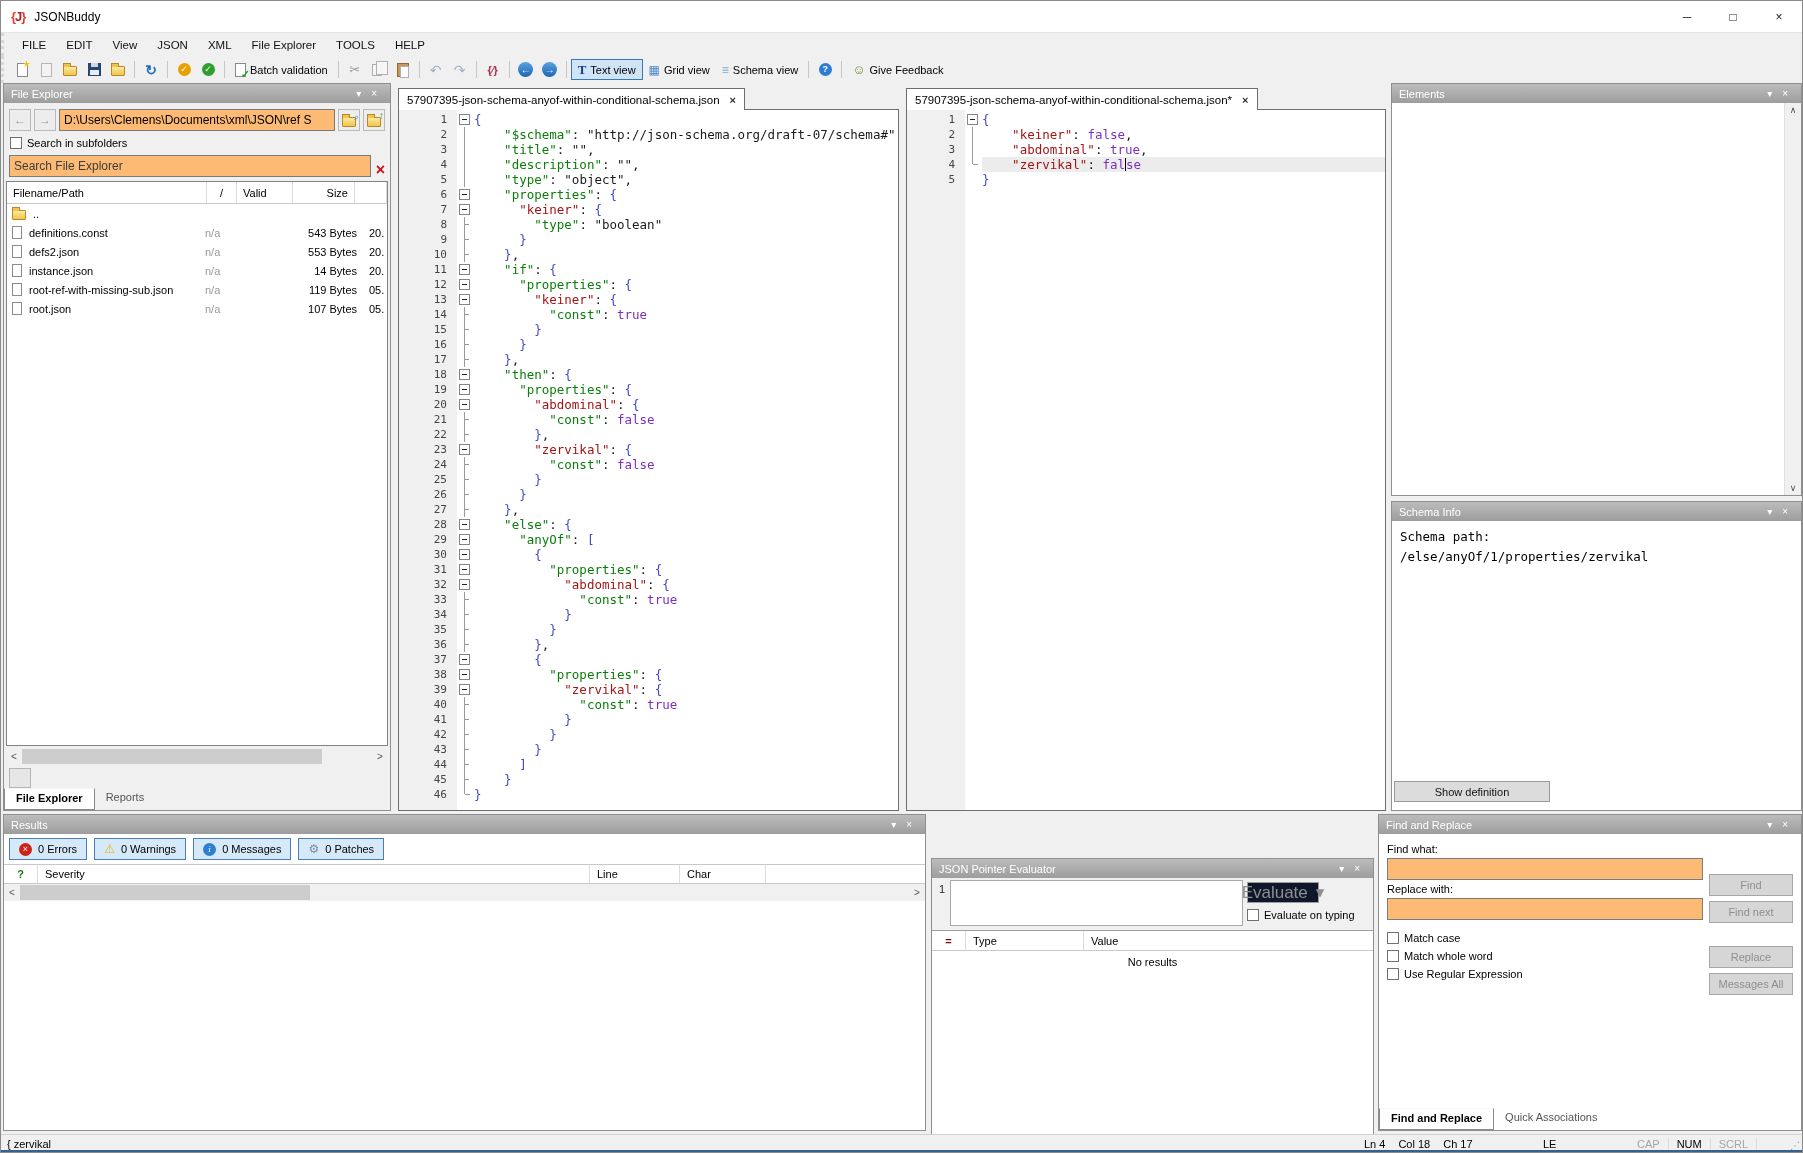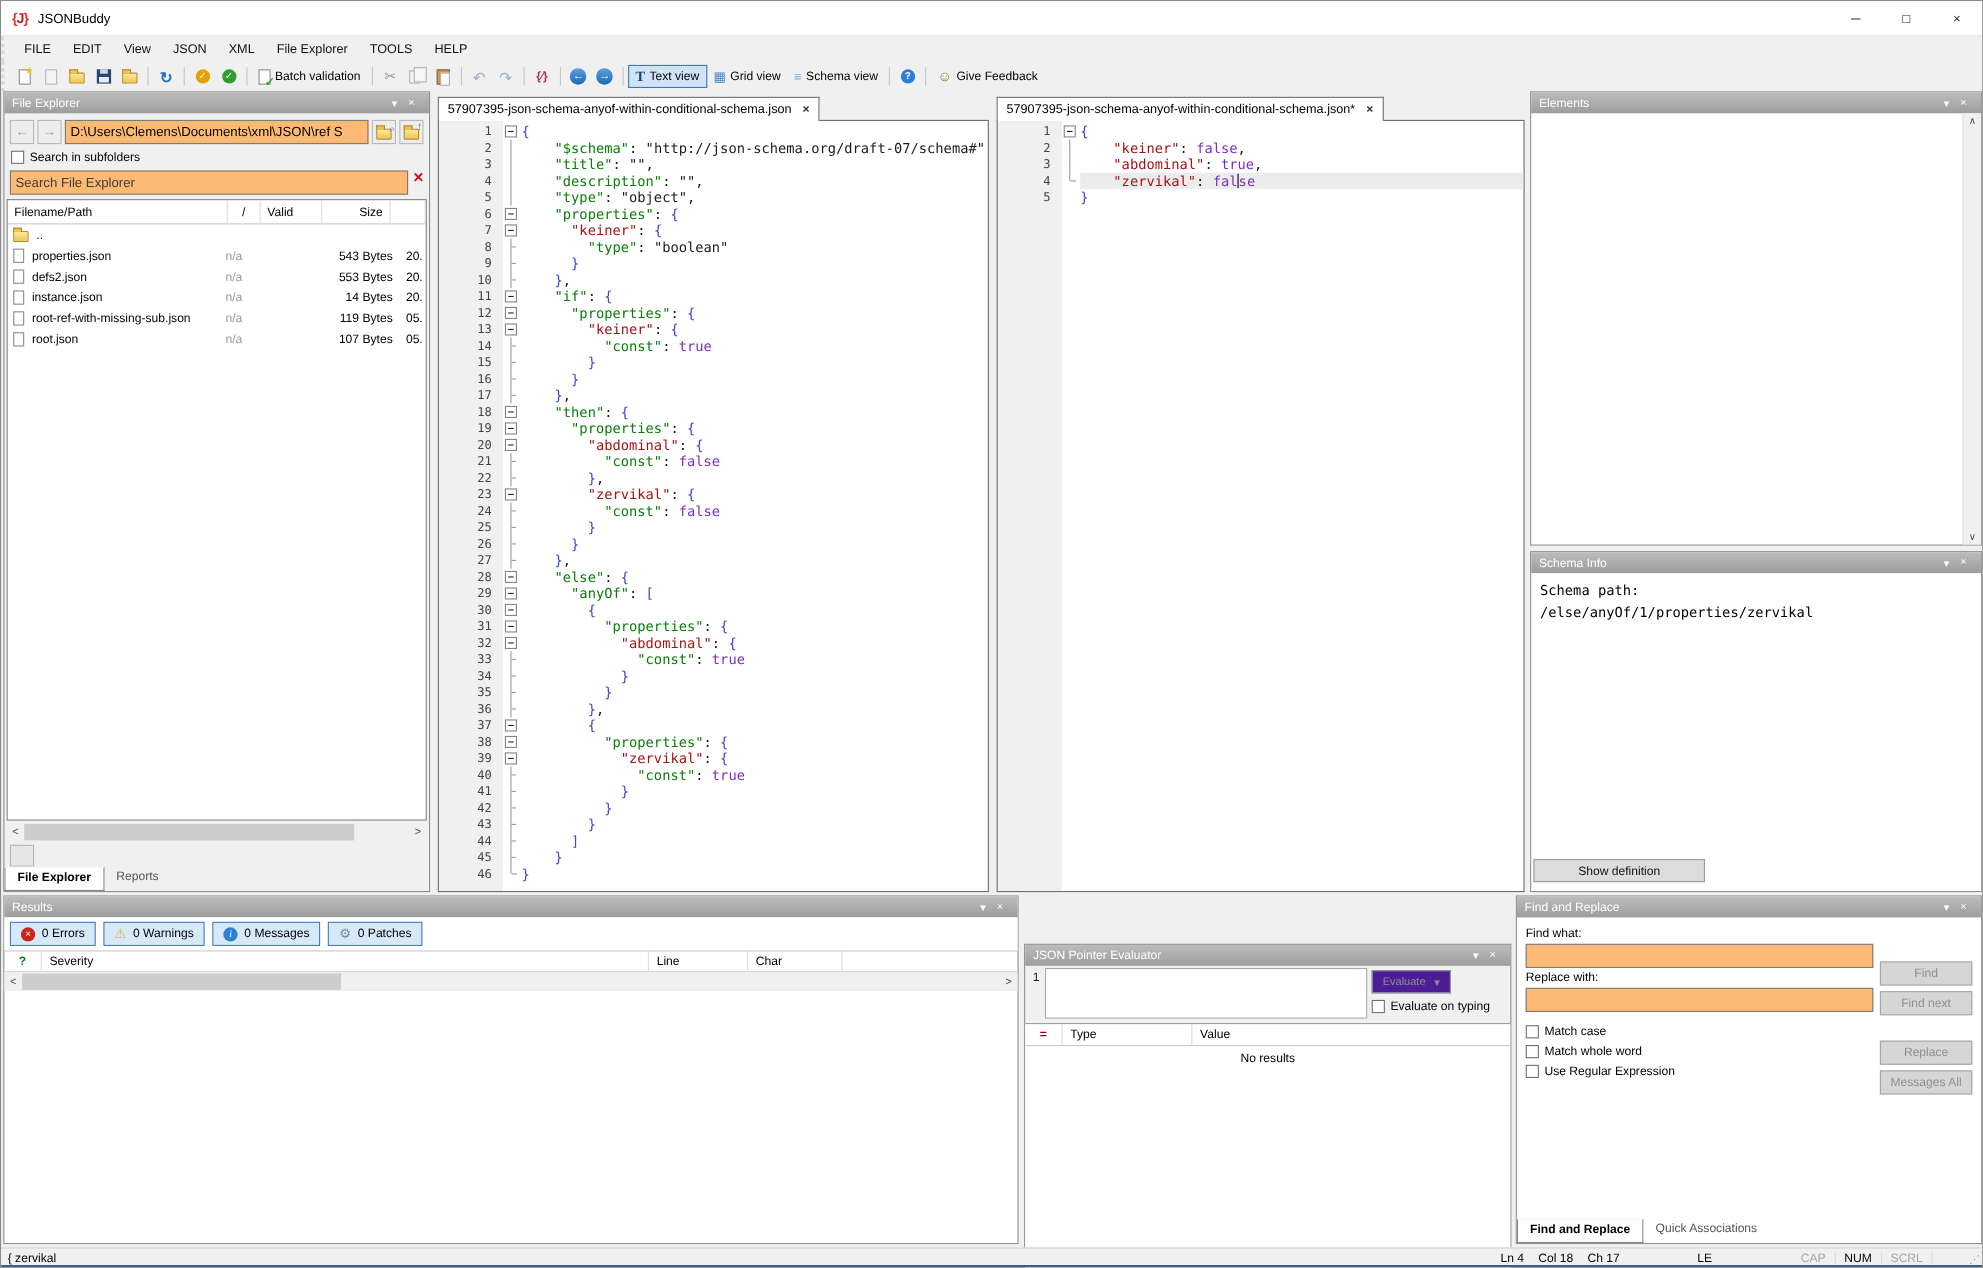--- a/index.html
+++ b/index.html
@@ -44,21 +44,21 @@
 .panel{position:absolute;background:#fff;border:1px solid #8f8f8f;display:flex;flex-direction:column}
 
 #fe{left:2px;top:82px;width:388px;height:728px;background:#f0f0f0}
 #fe-nav{display:flex;align-items:center;gap:3px;padding:6px 5px 3px 5px}
 .sqbtn{width:22px;height:22px;background:#ededed;border:1px solid #b9b9b9;display:flex;align-items:center;justify-content:center;color:#9a9a9a;font-size:12px;flex:none}
 .inp{border:1px solid #7b7b7b;background:#fdba74;font-size:12px;height:22px;padding:0 4px;font-family:"Liberation Sans",sans-serif}
 #fe-addr{flex:1;min-width:0}
 .icbtn{width:22px;height:22px;background:#ededed;border:1px solid #b9b9b9;display:flex;align-items:center;justify-content:center;flex:none}
 #fe-check{display:flex;align-items:center;gap:5px;font-size:11px;padding:3px 6px}
 .cb{width:12px;height:12px;border:1px solid #707070;background:#fff;display:inline-block;flex:none}
-#fe-search-row{display:flex;align-items:flex-start;gap:5px;padding:3px 5px 4px 5px}
+#fe-search-row{display:flex;align-items:flex-end;gap:5px;padding:3px 5px 4px 5px}
 #fe-search{flex:1;color:#333}
 #fe-search::placeholder{color:#3c3c3c;opacity:1}
 #fe-clear{color:#cc1111;font-weight:bold;font-size:16px;line-height:14px}
 #fe-table{flex:1;background:#fff;border:1px solid #828282;margin:0 2px;display:flex;flex-direction:column;overflow:hidden}
 #fe-head{display:flex;font-size:11px;border-bottom:1px solid #c9c9c9;height:22px;align-items:center;flex:none}
 #fe-head span{border-right:1px solid #dcdcdc;height:100%;display:flex;align-items:center;padding:0 6px}
 .col-name{width:200px}.col-slash{width:30px;justify-content:center}.col-valid{width:56px}.col-size{width:62px;justify-content:flex-end}.col-date{flex:1}
 .frow{display:flex;align-items:center;height:19px;font-size:11px;flex:none}
 .frow .ic-folder,.frow .ic-page{margin-left:5px;flex:none}
 .frow .ic-page{width:10px;height:13px}
@@ -109,21 +109,21 @@
 .resthead span{border-right:1px solid #dcdcdc;height:100%;display:flex;align-items:center;padding:0 7px}
 .rc-q{width:34px;justify-content:center;color:#0a7d0a;font-weight:bold}
 .rc-sev{width:552px}.rc-line{width:90px}.rc-char{width:86px}.rc-tail{flex:1;border-right:none!important}
 #res-empty{padding-top:5px;text-align:center;font-size:11px;flex:1}
 
 #jpe{left:930px;top:857px;width:443px;height:317px;background:#f0f0f0}
 #jpe-input-row{display:flex;padding:2px;gap:0;flex:none}
 #jpe-gutter{width:16px;font-size:11px;text-align:center;padding-top:3px;color:#222}
 #jpe-input{flex:1;height:46px;background:#fff;border:1px solid #a9a9a9}
 #jpe-right{width:128px;padding:2px 4px;display:flex;flex-direction:column;gap:6px}
-#jpe-eval{width:72px;display:flex;align-items:center;justify-content:center;gap:8px;color:#8f8f8f;background:#4c1d95;border:1px solid #9d9d9d;height:21px;font-size:10px}
+#jpe-eval{width:72px;display:flex;align-items:center;justify-content:center;gap:8px;color:#8f8f8f;background:#0f172a;border:1px solid #9d9d9d;height:21px;font-size:17px}
 .cbrow{display:flex;align-items:center;gap:5px;font-size:11px;white-space:nowrap}
 #jpe-table{flex:1;background:#fff;border-top:1px solid #a0a0a0;display:flex;flex-direction:column;margin-top:2px}
 .jc-eq{width:34px;justify-content:center;color:#8b0000;font-weight:bold}
 .jc-type{width:118px}.jc-val{flex:1;border-right:none!important}
 #jpe-empty{text-align:center;font-size:11px;padding-top:5px;flex:1}
 
 #fnr{left:1377px;top:813px;width:424px;height:317px}
 #fnr-body{flex:1;padding:6px 8px;font-size:11px;position:relative}
 .fnr-label{margin:3px 0 3px 0}
 .fnr-inp{width:316px;height:22px}
@@ -297,21 +297,21 @@
       <div id="filelist">
           <div class="frow">
             <span class="ic-folder"></span>
             <span class="fname">..</span>
             <span class="fvalid"></span>
             <span class="fsize"></span>
             <span class="fdate"></span>
           </div>
           <div class="frow">
             <span class="ic-page"></span>
-            <span class="fname">properties.json</span>
+            <span class="fname">definitions.const</span>
             <span class="fvalid">n/a</span>
             <span class="fsize">543 Bytes</span>
             <span class="fdate">20.</span>
           </div>
           <div class="frow">
             <span class="ic-page"></span>
             <span class="fname">defs2.json</span>
             <span class="fvalid">n/a</span>
             <span class="fsize">553 Bytes</span>
             <span class="fdate">20.</span>

